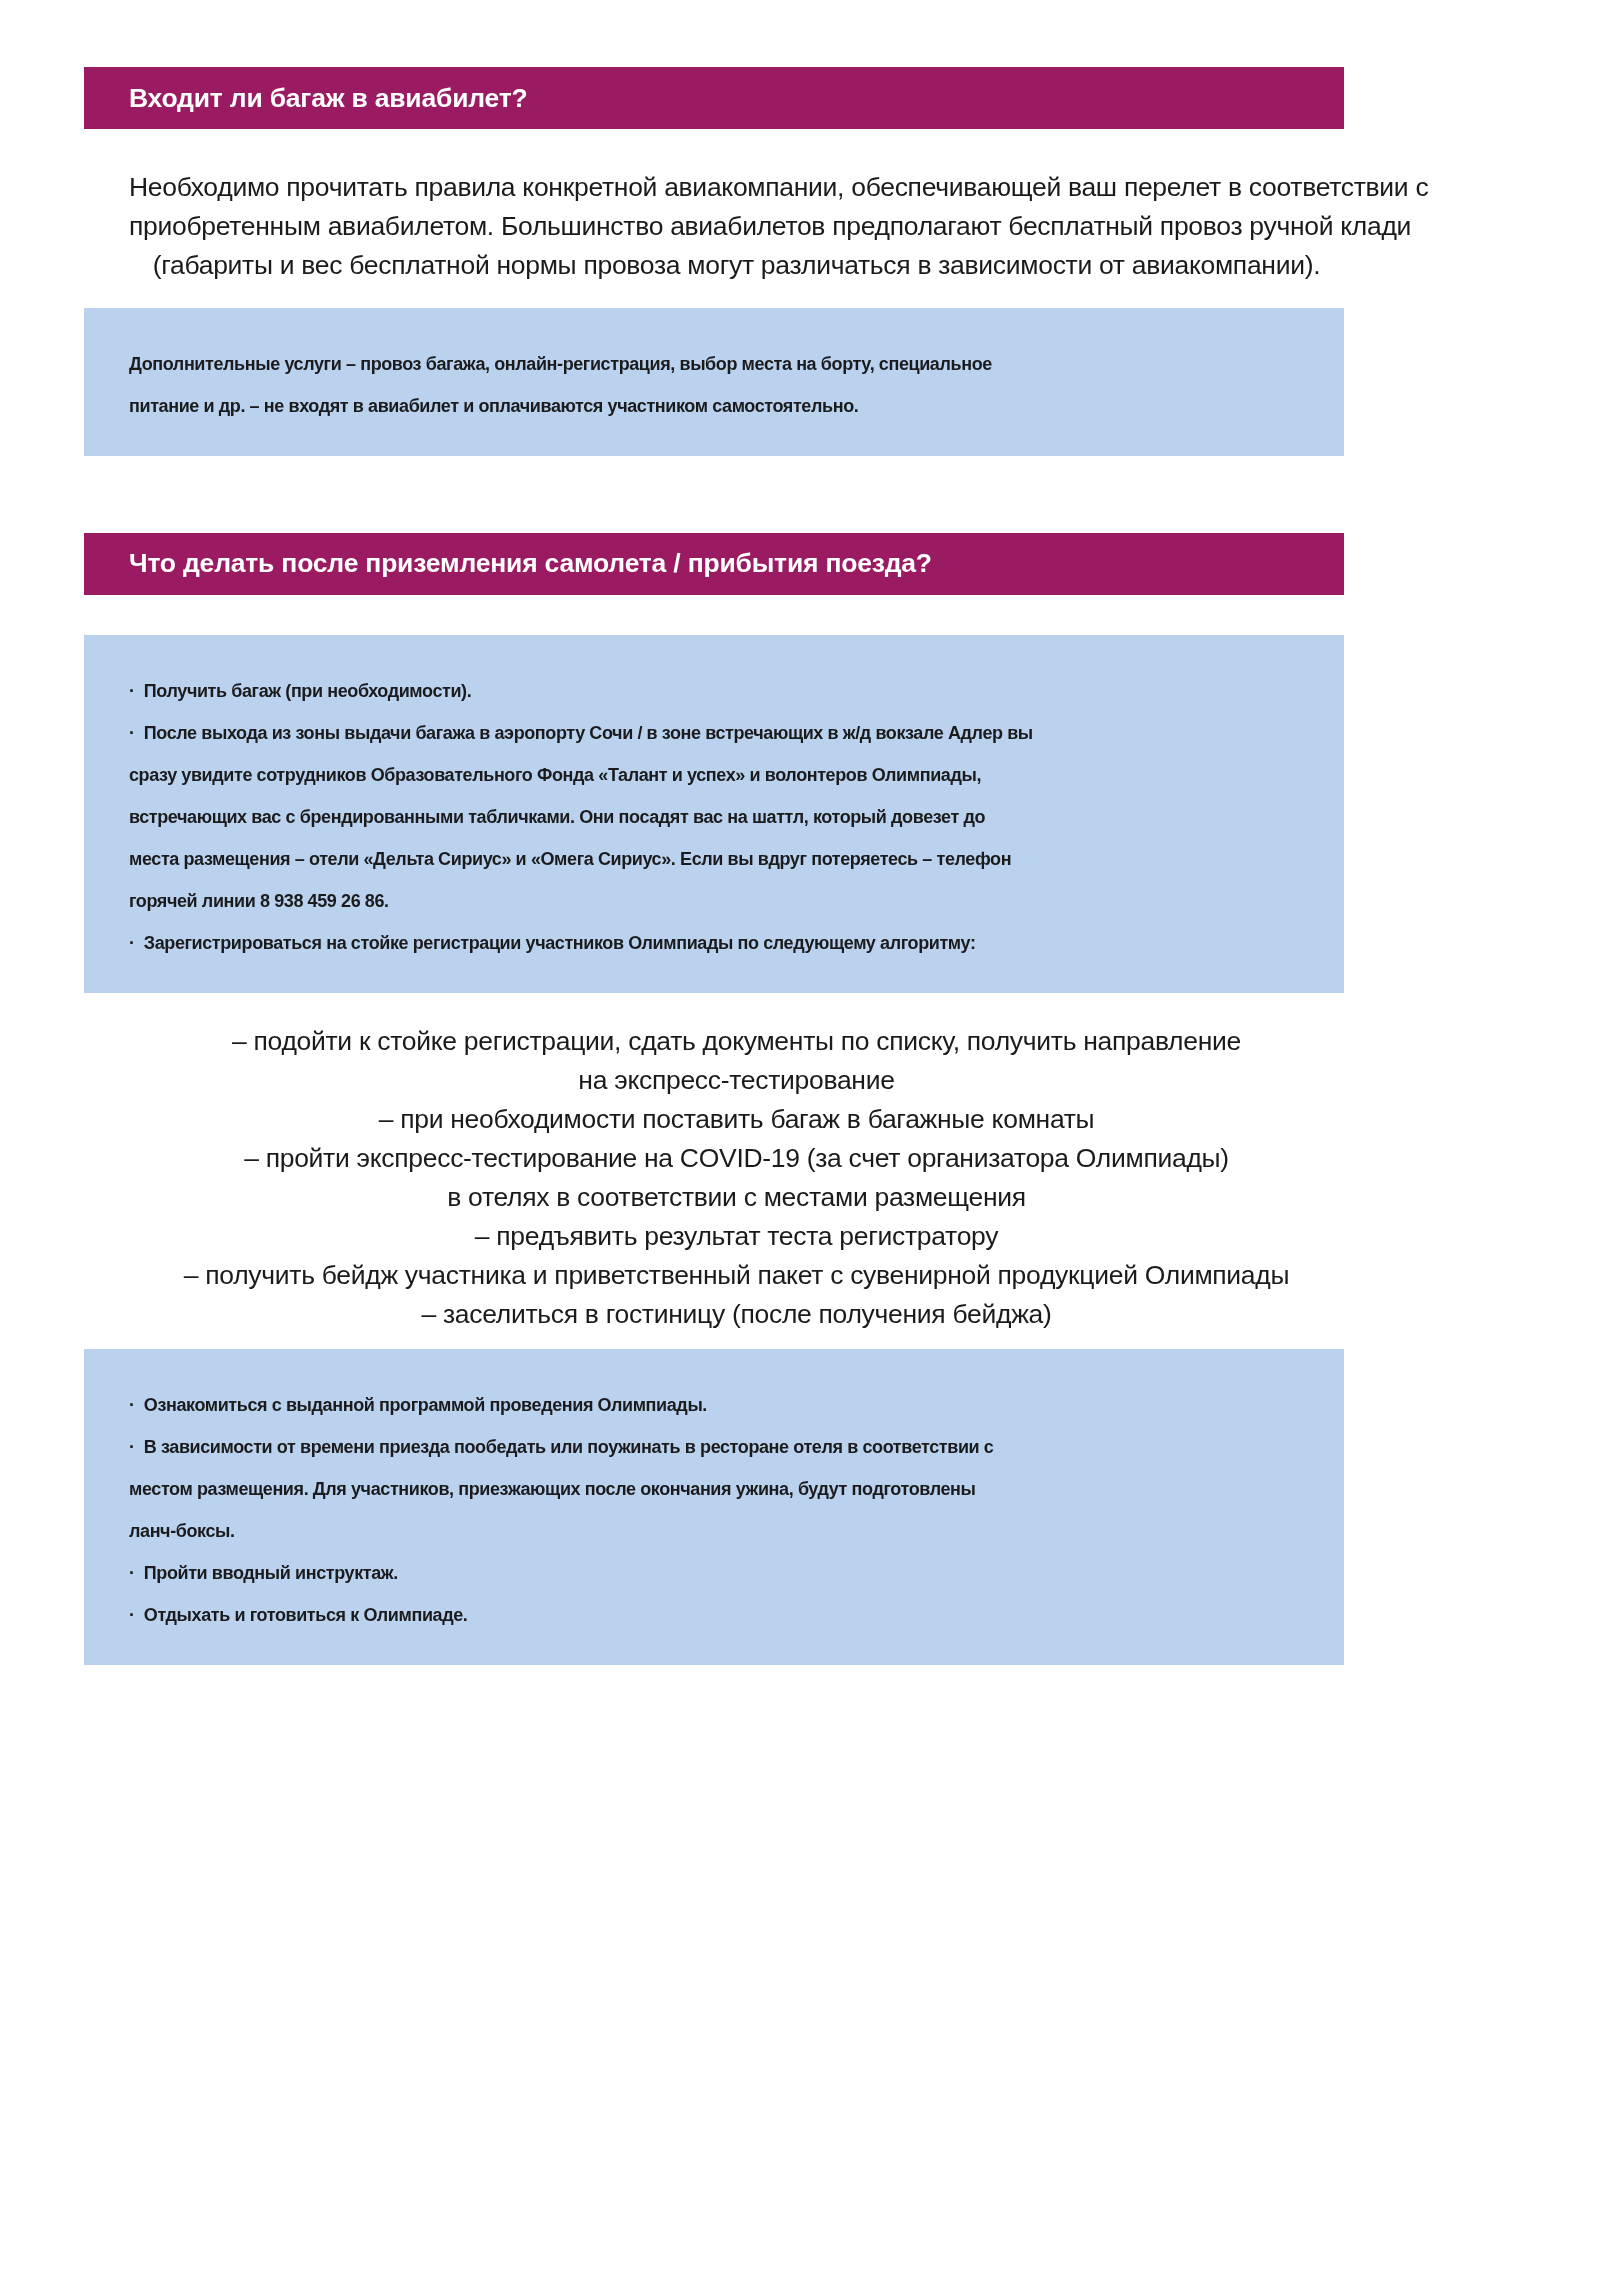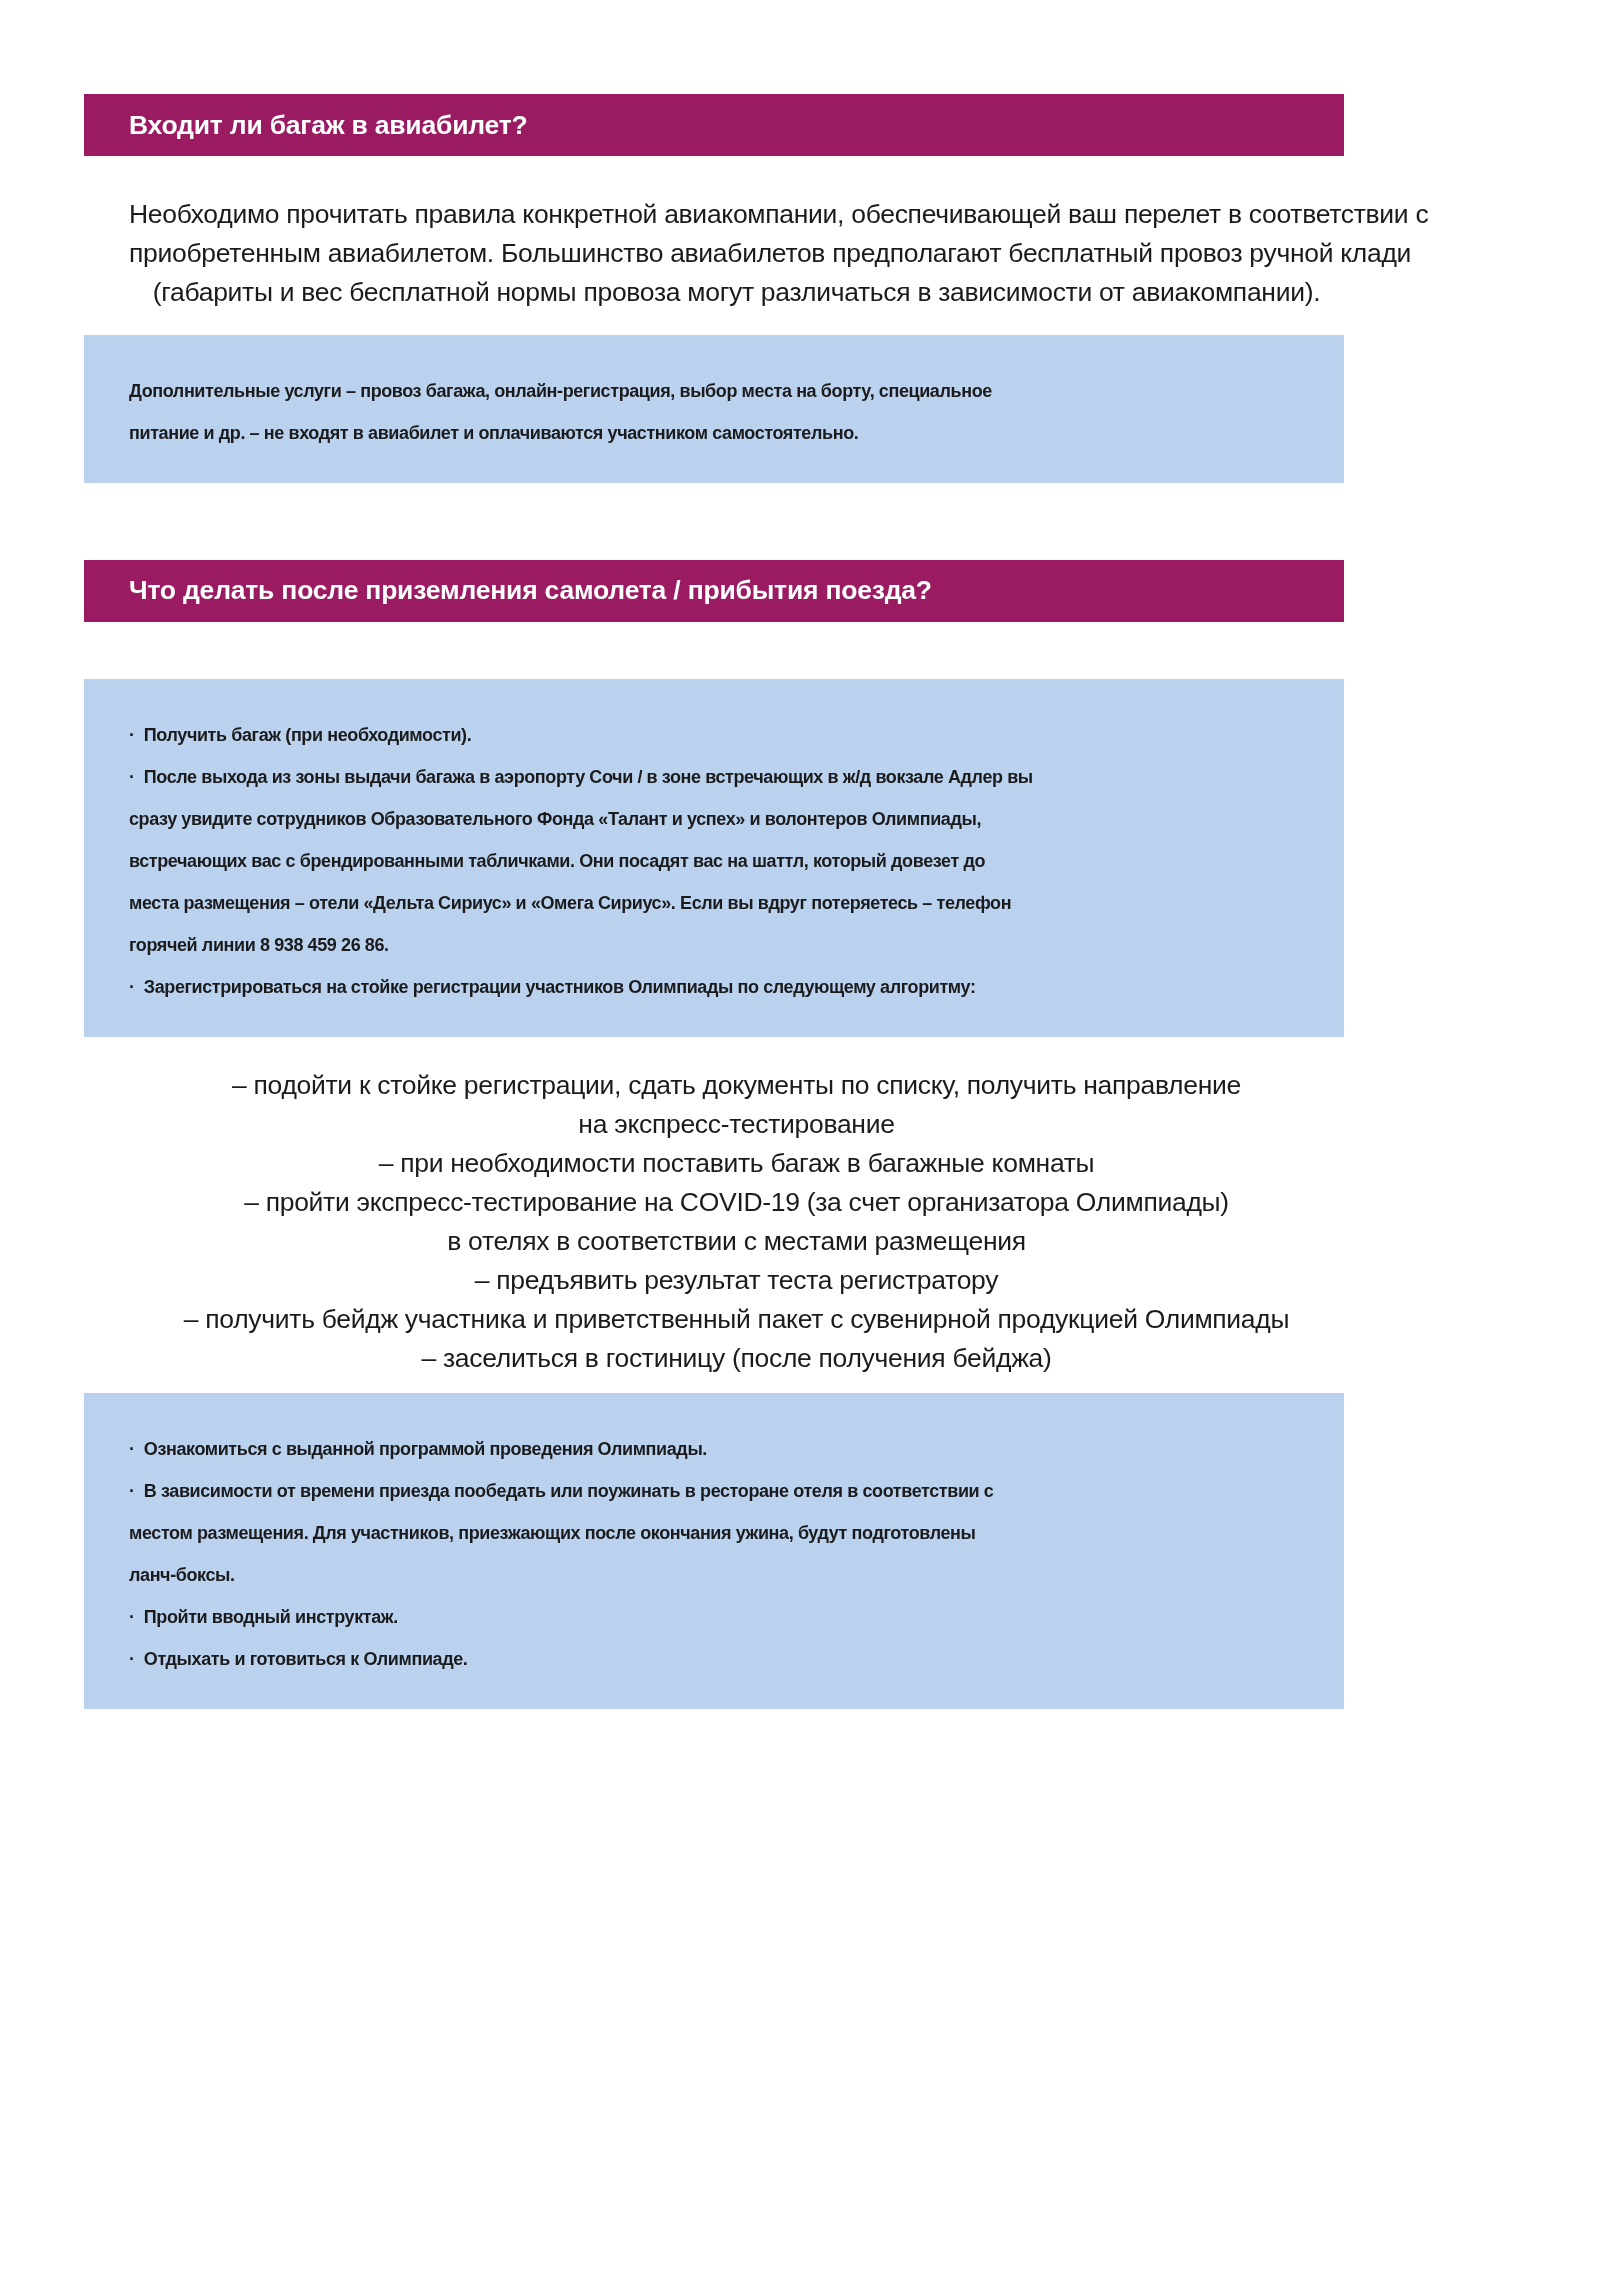--- a/index.html
+++ b/index.html
@@ -7,21 +7,21 @@
   body {
     width: 1621px;
     min-height: 2293px;
     font-family: "Liberation Sans", sans-serif;
     color: #1b1b1d;
     position: relative;
   }
   .page {
     width: 1428px;
     min-height: 2293px;
-    padding: 94px 84px 59px 84px;
+    padding: 67px 84px 59px 84px;
   }
   .section-header {
     height: 62px;
     background: #9b1b62;
     color: #ffffff;
     display: flex;
     align-items: center;
     padding-left: 45px;
     font-size: 26.5px;
     font-weight: 700;
@@ -43,21 +43,21 @@
     font-weight: 700;
     line-height: 42px;
     letter-spacing: -0.4px;
     white-space: pre;
     color: #1b1b1d;
   }
   
   .mb-para1   { margin-bottom: 22.5px; }
   .mb-head1   { margin-bottom: 39px; }
   .mb-box1    { margin-bottom: 77px; }
-  .mb-head2   { margin-bottom: 57px; }
+  .mb-head2   { margin-bottom: 40px; }
   .mb-box2    { margin-bottom: 29px; }
   .mb-list    { margin-bottom: 15px; }
   .mb-box3    { }
   .mb-head3   { margin-bottom: 30px; }
 </style>
 </head>
 <body>
 
 <div class="page">
 

